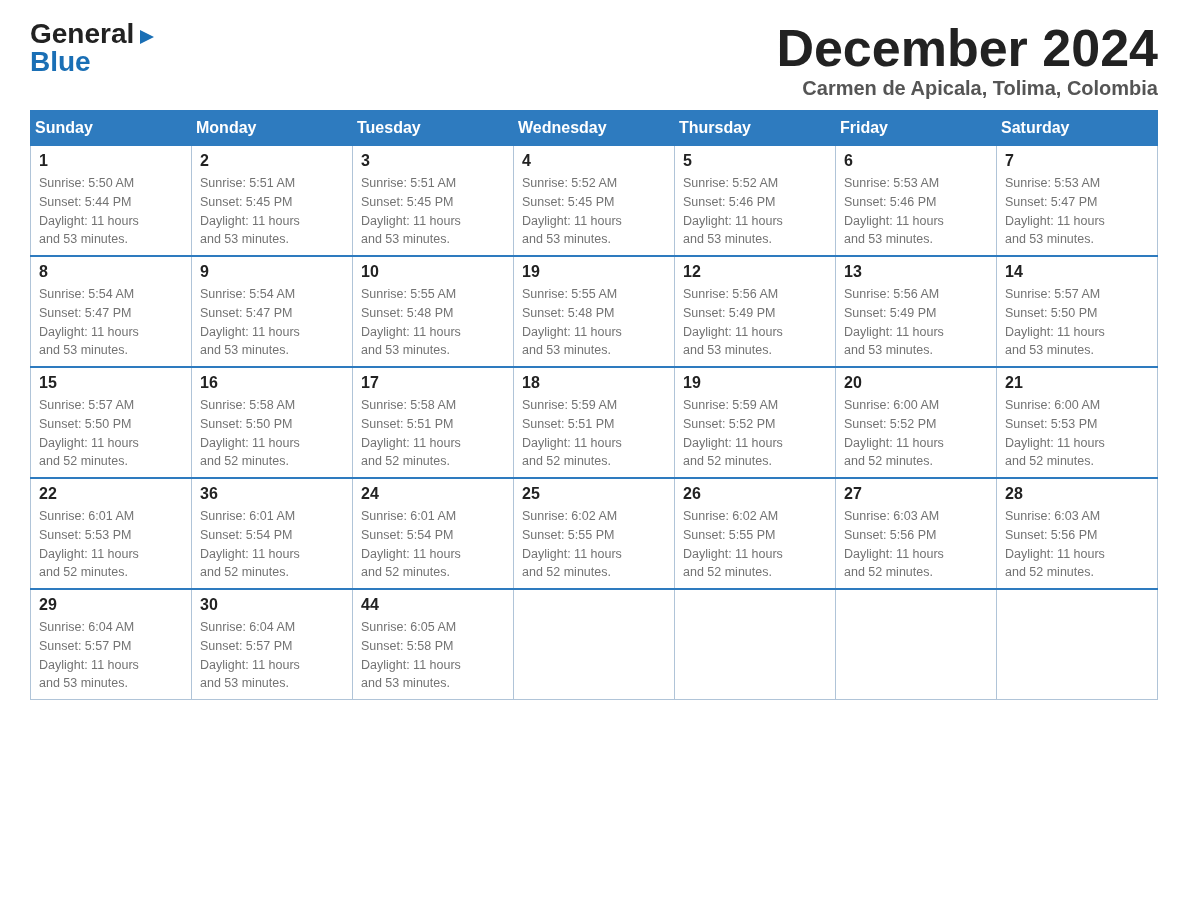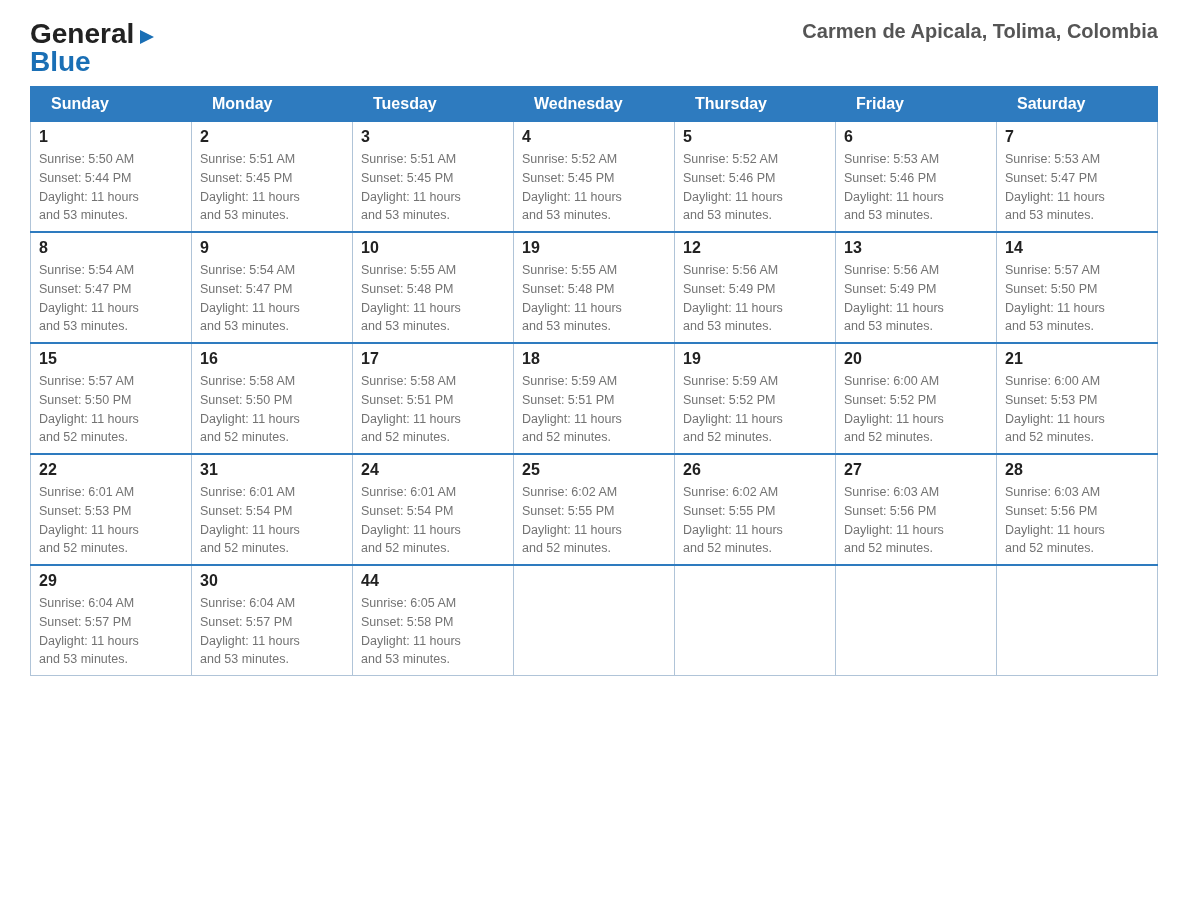--- a/index.html
+++ b/index.html
@@ -53,21 +53,21 @@
     .calendar {
       width: 100%;
       border-collapse: collapse;
       margin-top: 8px;
     }
     .calendar th {
       background-color: #2e7bbf;
       color: #fff;
       font-size: 16px;
       font-weight: bold;
-      padding: 8px 20px;
+      padding: 8px 4px;
       text-align: left;
       border: 1px solid #2e7bbf;
     }
     .calendar td {
       border: 1px solid #b0c4d8;
       vertical-align: top;
       padding: 6px 8px;
       width: calc(100% / 7);
       min-height: 100px;
     }
@@ -97,20 +97,21 @@
   <div class="logo">
     <div style="display:flex; align-items:flex-end;">
       <span class="logo-general">General</span>
       <svg width="22" height="22" viewBox="0 0 22 22" style="margin-left:2px; margin-top:2px;">
         <polygon points="4,4 18,11 4,18" fill="#1a6fb5"></polygon>
       </svg>
     </div>
     <span class="logo-blue">Blue</span>
   </div>
   <div class="title-block">
+    <div class="month-title">December 2024</div>
     <div class="location">Carmen de Apicala, Tolima, Colombia</div>
   </div>
 </div>
 
 <table class="calendar">
   <thead>
     <tr>
     <th>Sunday</th>
         <th>Monday</th>
         <th>Tuesday</th>
@@ -320,21 +321,21 @@
         <td>
         <span class="day-num">22</span>
         <div class="day-info">
           Sunrise: 6:01 AM<br>
           Sunset: 5:53 PM<br>
           Daylight: 11 hours<br>
           and 52 minutes.
         </div>
       </td>
         <td>
-        <span class="day-num">31</span>
+        <span class="day-num">36</span>
         <div class="day-info">
           Sunrise: 6:01 AM<br>
           Sunset: 5:54 PM<br>
           Daylight: 11 hours<br>
           and 52 minutes.
         </div>
       </td>
         <td>
         <span class="day-num">24</span>
         <div class="day-info">

